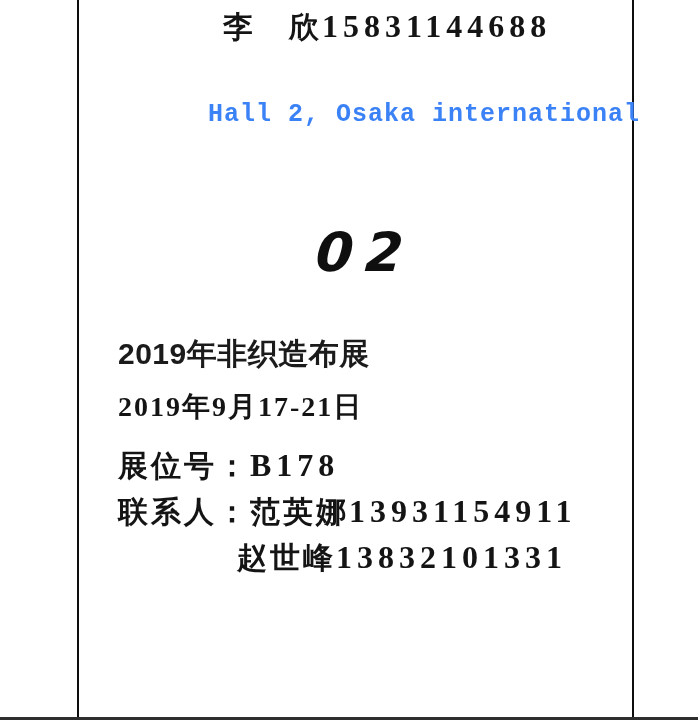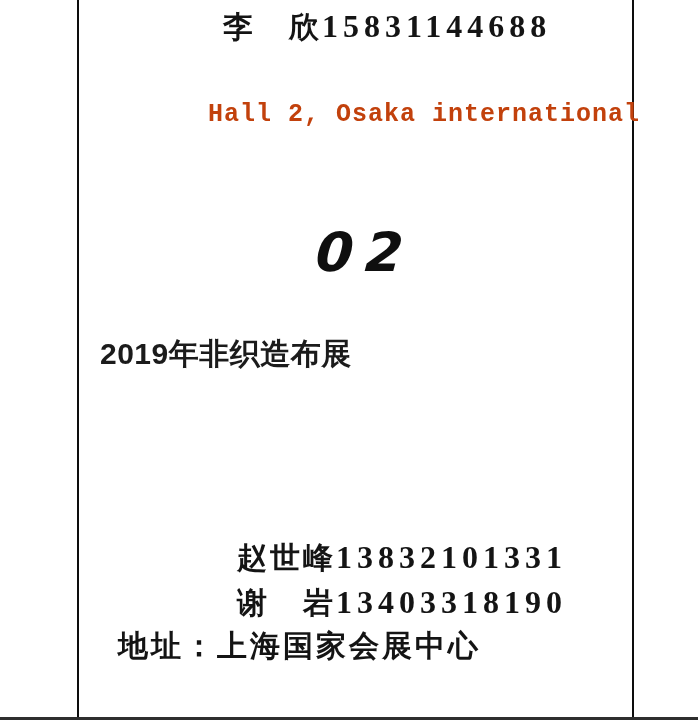--- a/index.html
+++ b/index.html
@@ -57,21 +57,21 @@
     letter-spacing: 5px;
     color: #141414;
   }
 
   
   .latin {
     font-family: "Liberation Mono", monospace;
     font-weight: 700;
     font-size: 25px;
     letter-spacing: 1px;
-    color: #c2410c;
+    color: #3b82f6;
   }
 
   
   .sans {
     font-family: "Liberation Sans", sans-serif;
     font-weight: 600;
     font-size: 30px;
     letter-spacing: 0.5px;
     color: #1b1b1b;
   }
@@ -99,30 +99,33 @@
   <div class="txt" style="left:223px; top:8px;">
     <span class="cjk">李　欣</span><span class="num">15831144688</span>
   </div>
 
 
   <div class="txt latin" style="left:208px; top:101px;">Hall 2, Osaka international</div>
 
 
   <div class="txt pagenum" style="left:316px; top:222px;">02</div>
 
-  <div class="txt sans" style="left:100px; top:337px;">2019年非织造布展</div>
+  <div class="txt sans" style="left:118px; top:337px;">2019年非织造布展</div>
 
+  <div class="txt" style="left:118px; top:391px;">
+    <span class="num" style="font-size:28px; letter-spacing:2px;">2019年9月17-21日</span>
+  </div>
 
+  <div class="txt" style="left:118px; top:447px;">
+    <span class="cjk">展位号：</span><span class="num">B178</span>
+  </div>
 
+  <div class="txt" style="left:118px; top:493px;">
+    <span class="cjk">联系人：</span><span class="cjk">范英娜</span><span class="num">13931154911</span>
+  </div>
 
   <div class="txt" style="left:237px; top:539px;text-align:right;">
     <span class="cjk">赵世峰</span><span class="num">13832101331</span>
   </div>
 
-  <div class="txt" style="left:237px; top:584px;">
-    <span class="cjk">谢　岩</span><span class="num">13403318190</span>
-  </div>
 
-  <div class="txt" style="left:118px; top:629px;">
-    <span class="cjk">地址：</span><span class="cjk">上海国家会展中心</span>
-  </div>
 
 </div>
 
 </body></html>

